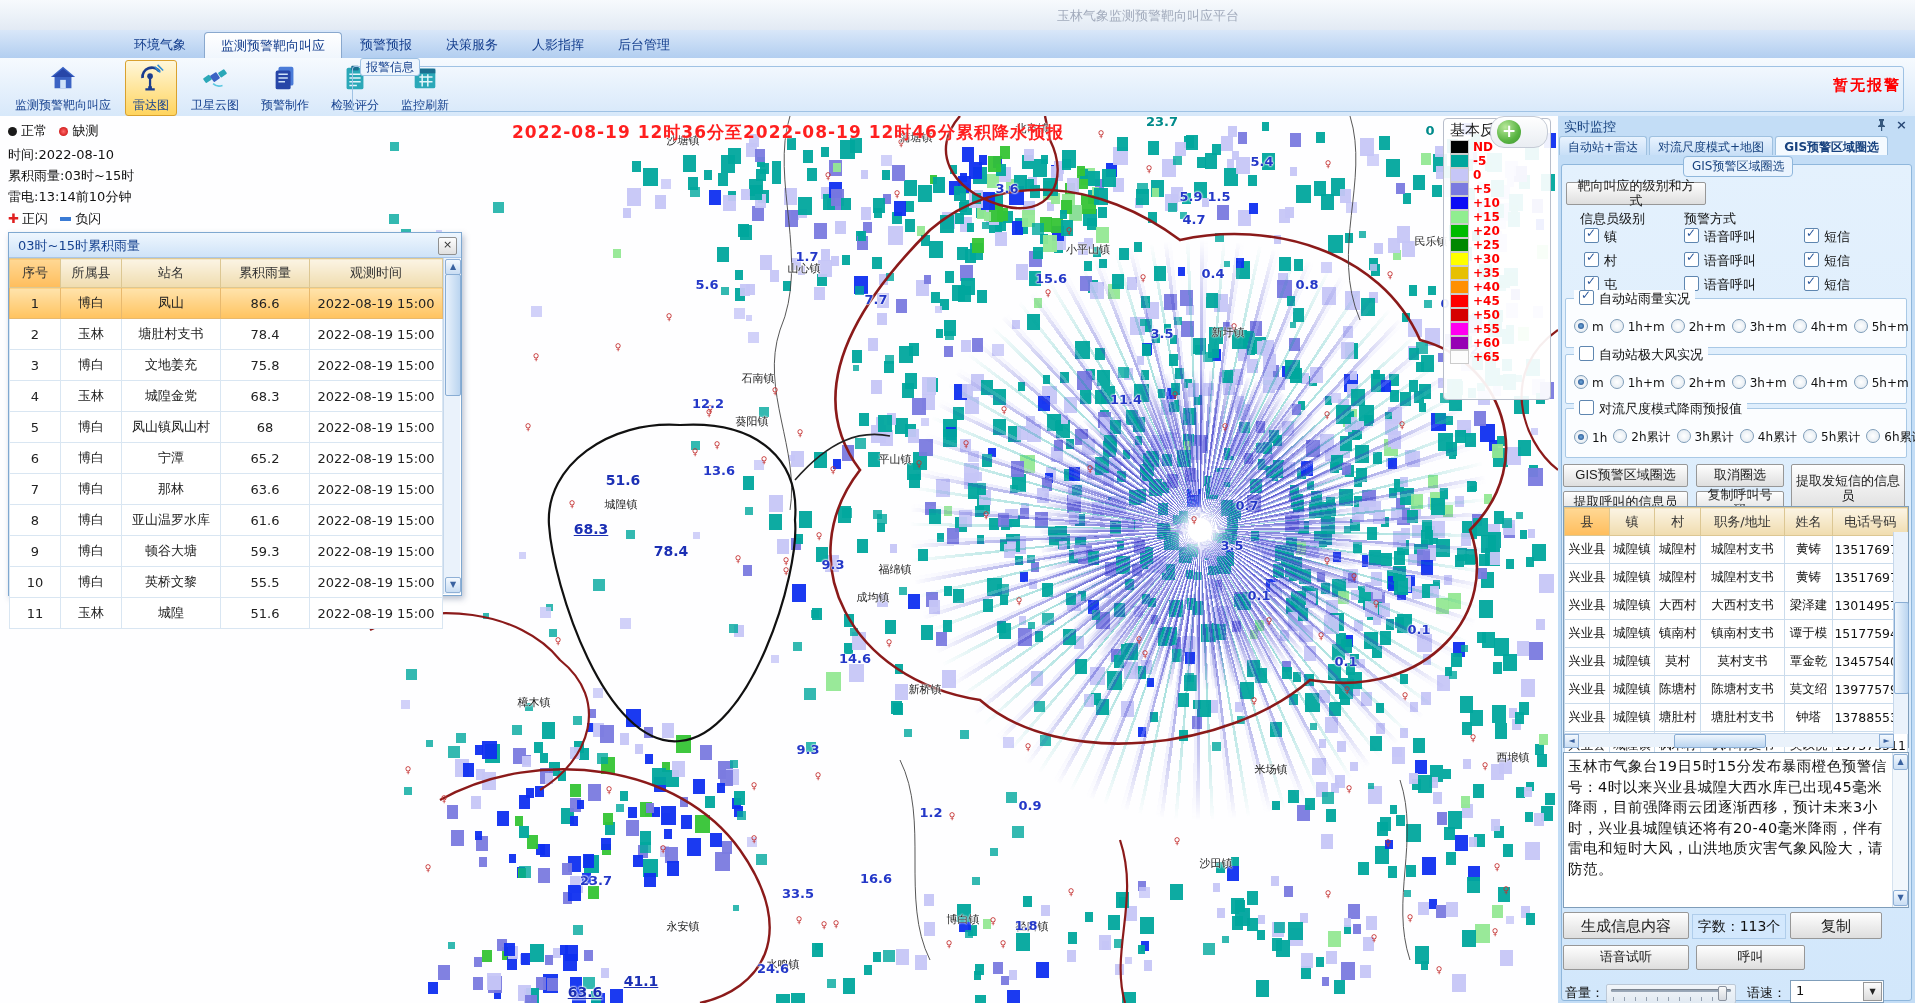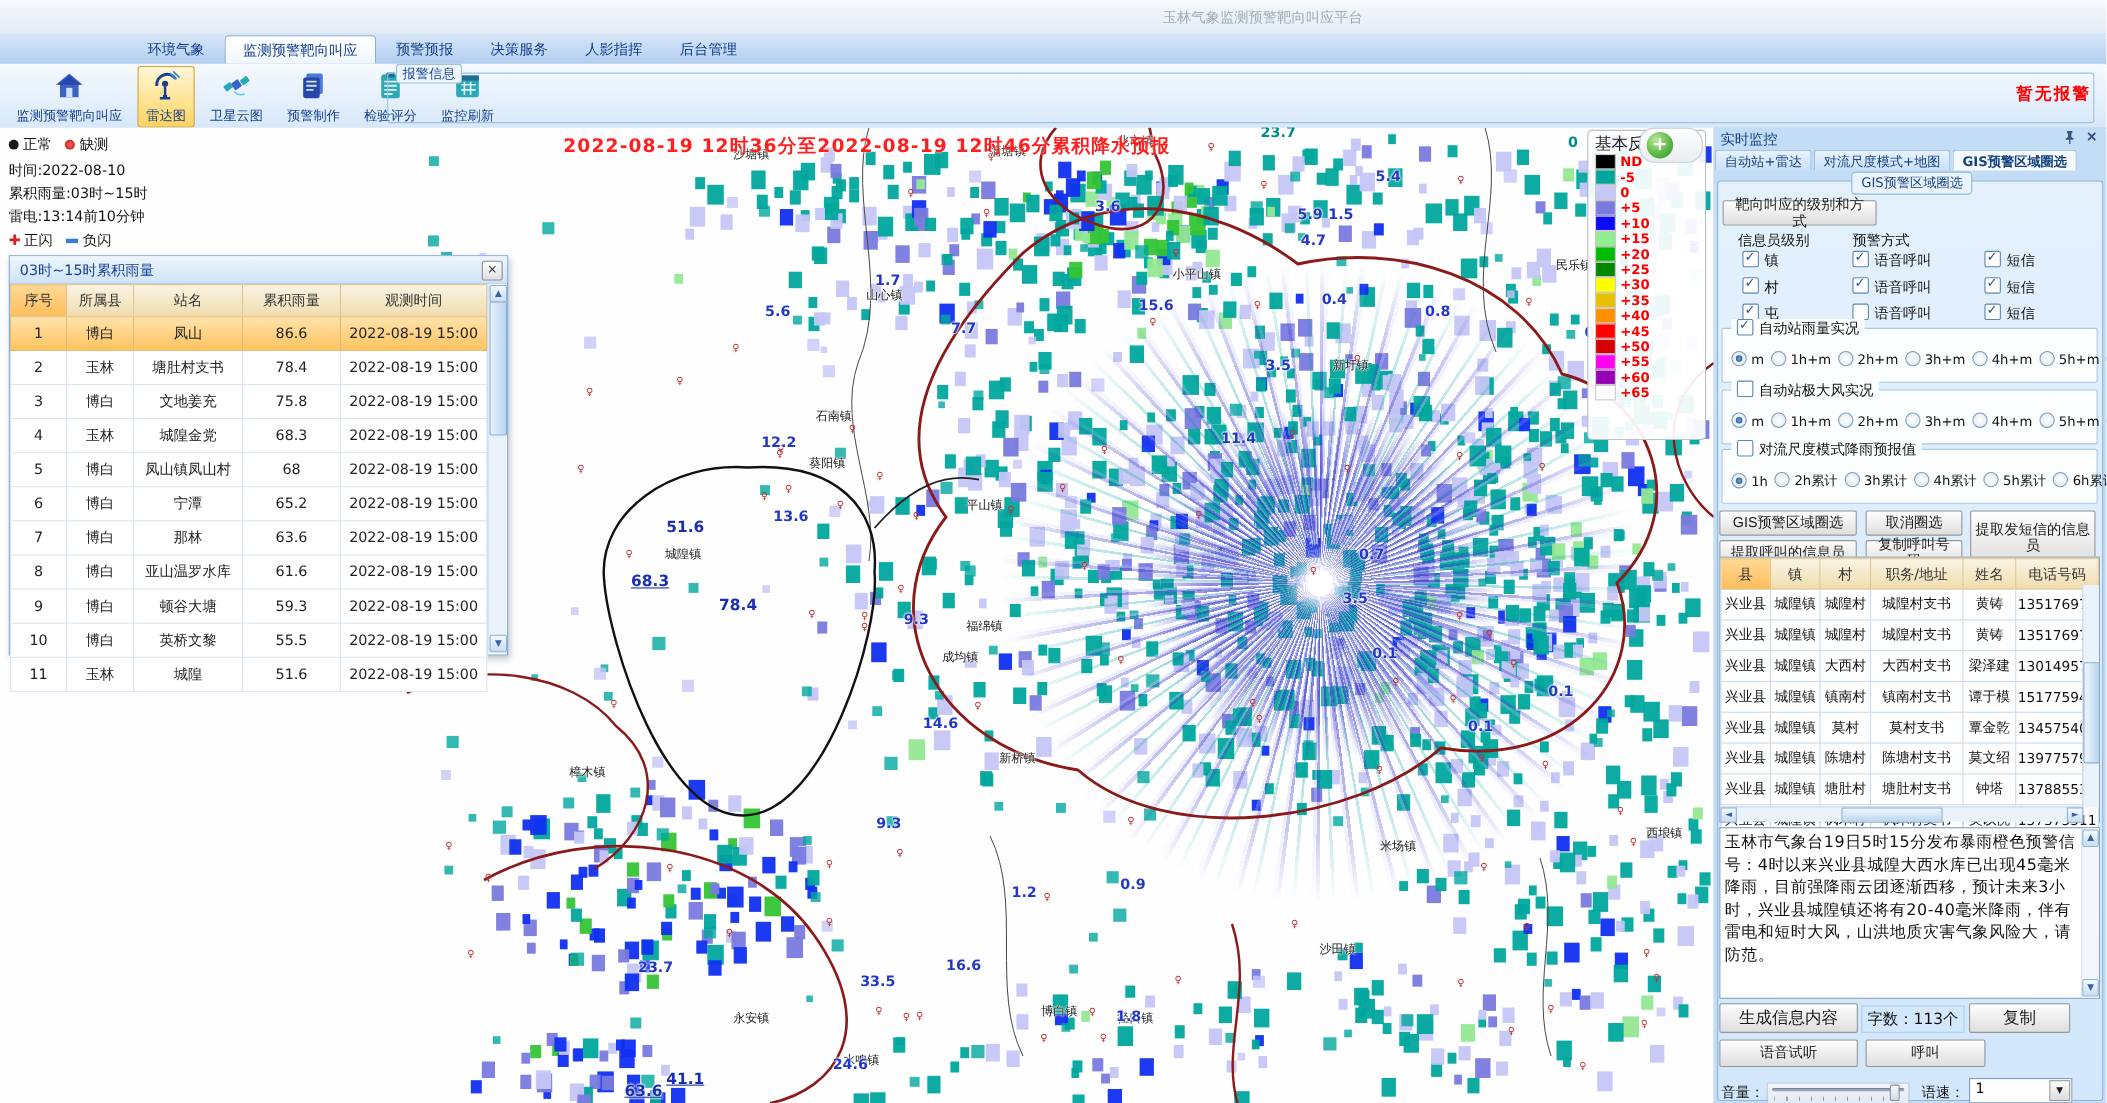--- a/index.html
+++ b/index.html
@@ -1938,21 +1938,21 @@
       <span class="val" style="left: 855px; top: 542px;">14.6</span>
       <span class="val" style="left: 1419px; top: 513px;">0.1</span>
       <span class="val" style="left: 1346px; top: 545px;">0.1</span>
       <span class="val" style="left: 808px; top: 633px;">9.3</span>
       <span class="val" style="left: 931px; top: 696px;">1.2</span>
       <span class="val" style="left: 1030px; top: 689px;">0.9</span>
       <span class="val" style="left: 596px; top: 764px;">23.7</span>
       <span class="val" style="left: 798px; top: 777px;">33.5</span>
       <span class="val" style="left: 876px; top: 762px;">16.6</span>
       <span class="val" style="left: 773px; top: 852px;">24.6</span>
-      <span class="val big u" style="left: 623px; top: 865px;">41.1</span>
+      <span class="val big u" style="left: 641px; top: 865px;">41.1</span>
       <span class="val big u" style="left: 585px; top: 876px;">63.6</span>
       <span class="val" style="left: 1026px; top: 809px;">1.8</span>
     </div>
   <span id="map-title" class="abs">2022-08-19 12时36分至2022-08-19 12时46分累积降水预报</span>
 
   <div id="statusline" class="abs">
     <span class="dot" style="background:#1A1A1A"></span><span>正常</span>&nbsp;&nbsp;
     <span class="dot" style="background:radial-gradient(#FF6A6A,#C00000)"></span><span>缺测</span>
   </div>
   <span class="info-line" style="top:30px">时间:2022-08-10</span>

